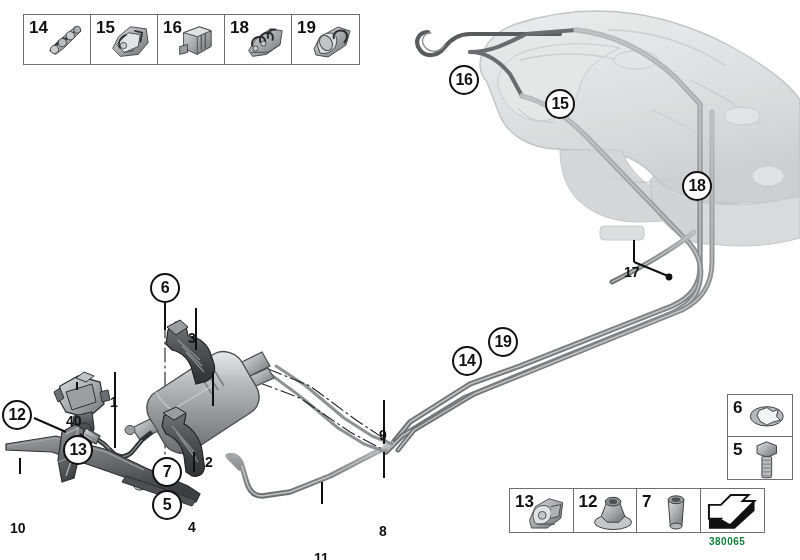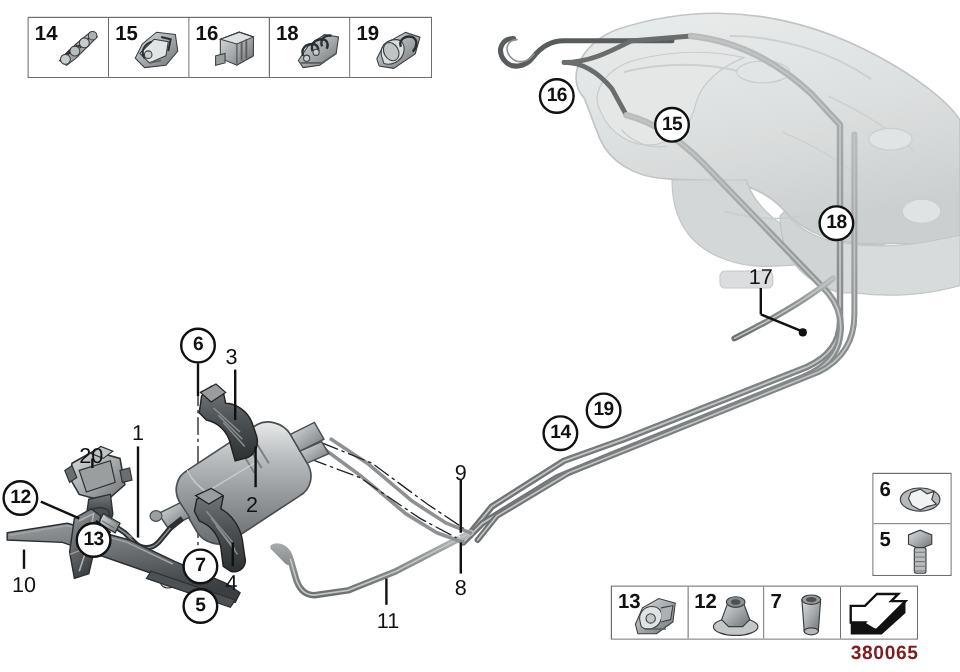--- a/index.html
+++ b/index.html
@@ -8,36 +8,36 @@
   #stage{position:absolute;left:0;top:0;width:800px;height:560px;}
   svg.layer{position:absolute;left:0;top:0;width:800px;height:560px;}
 
   
   .bubble{position:absolute;width:30px;height:30px;border-radius:50%;
           background:#ffffff;border:2.4px solid #111111;
           display:flex;align-items:center;justify-content:center;
           font-weight:bold;font-size:16px;color:#111;letter-spacing:-0.5px;
           box-sizing:border-box;z-index:40;}
   
-  .plainnum{position:absolute;font-weight:normal;font-size:18px;color:#111;
-            z-index:40;line-height:1;}
+  .plainnum{position:absolute;font-weight:bold;font-size:14px;color:#111;
+            z-index:40;line-height:1;margin-top:43px;}
 
   
   .boxrow{position:absolute;display:flex;border:1.6px solid #6f6f6f;
           background:#ffffff;box-sizing:border-box;z-index:30;}
   .boxrow.vert{flex-direction:column;}
   .cell{position:relative;border-right:1.6px solid #6f6f6f;box-sizing:border-box;
         display:block;background:#fff;}
   .boxrow .cell:last-child{border-right:none;}
   .boxrow.vert .cell{border-right:none;border-bottom:1.6px solid #6f6f6f;}
   .boxrow.vert .cell:last-child{border-bottom:none;}
   .cell .cnum{position:absolute;left:5px;top:3px;font-weight:bold;font-size:17px;color:#111;}
   .cell .art{position:absolute;inset:0;}
 
-  .watermark{position:absolute;font-weight:bold;font-size:16px;color:#7f1d1d;
+  .watermark{position:absolute;font-weight:bold;font-size:10px;color:#15803d;
              letter-spacing:0.5px;z-index:30;}
 </style>
 </head>
 <body>
 
 <div id="stage">
 
   <svg class="layer" viewBox="0 0 800 560">
     <defs>
       <linearGradient id="gTank" x1="0" y1="0" x2="0.3" y2="1">
@@ -252,21 +252,21 @@
       <line x1="634" y1="262" x2="668" y2="276"></line>
       <circle cx="669" cy="277" r="3.4" fill="#111" stroke="none"></circle>
       <line x1="34" y1="418" x2="66" y2="432"></line>
       <line x1="92" y1="444" x2="80" y2="434"></line>
       <line x1="165" y1="303" x2="165" y2="330"></line>
     </g>
   </svg>
 
   <div class="bubble" style="left:150px;top:273px">6</div>
   <div class="plainnum" style="left:188px;top:288px">3</div>
-  <div class="plainnum" style="left:66px;top:371px">20</div>
+  <div class="plainnum" style="left:66px;top:371px">40</div>
   <div class="plainnum" style="left:110px;top:352px">1</div>
   <div class="bubble" style="left:2px;top:400px">12</div>
   <div class="bubble" style="left:63px;top:435px">13</div>
   <div class="plainnum" style="left:10px;top:478px">10</div>
   <div class="plainnum" style="left:205px;top:412px">2</div>
   <div class="bubble" style="left:152px;top:457px">7</div>
   <div class="plainnum" style="left:188px;top:477px">4</div>
   <div class="bubble" style="left:152px;top:490px">5</div>
   <div class="plainnum" style="left:314px;top:508px">11</div>
   <div class="plainnum" style="left:379px;top:385px">9</div>

